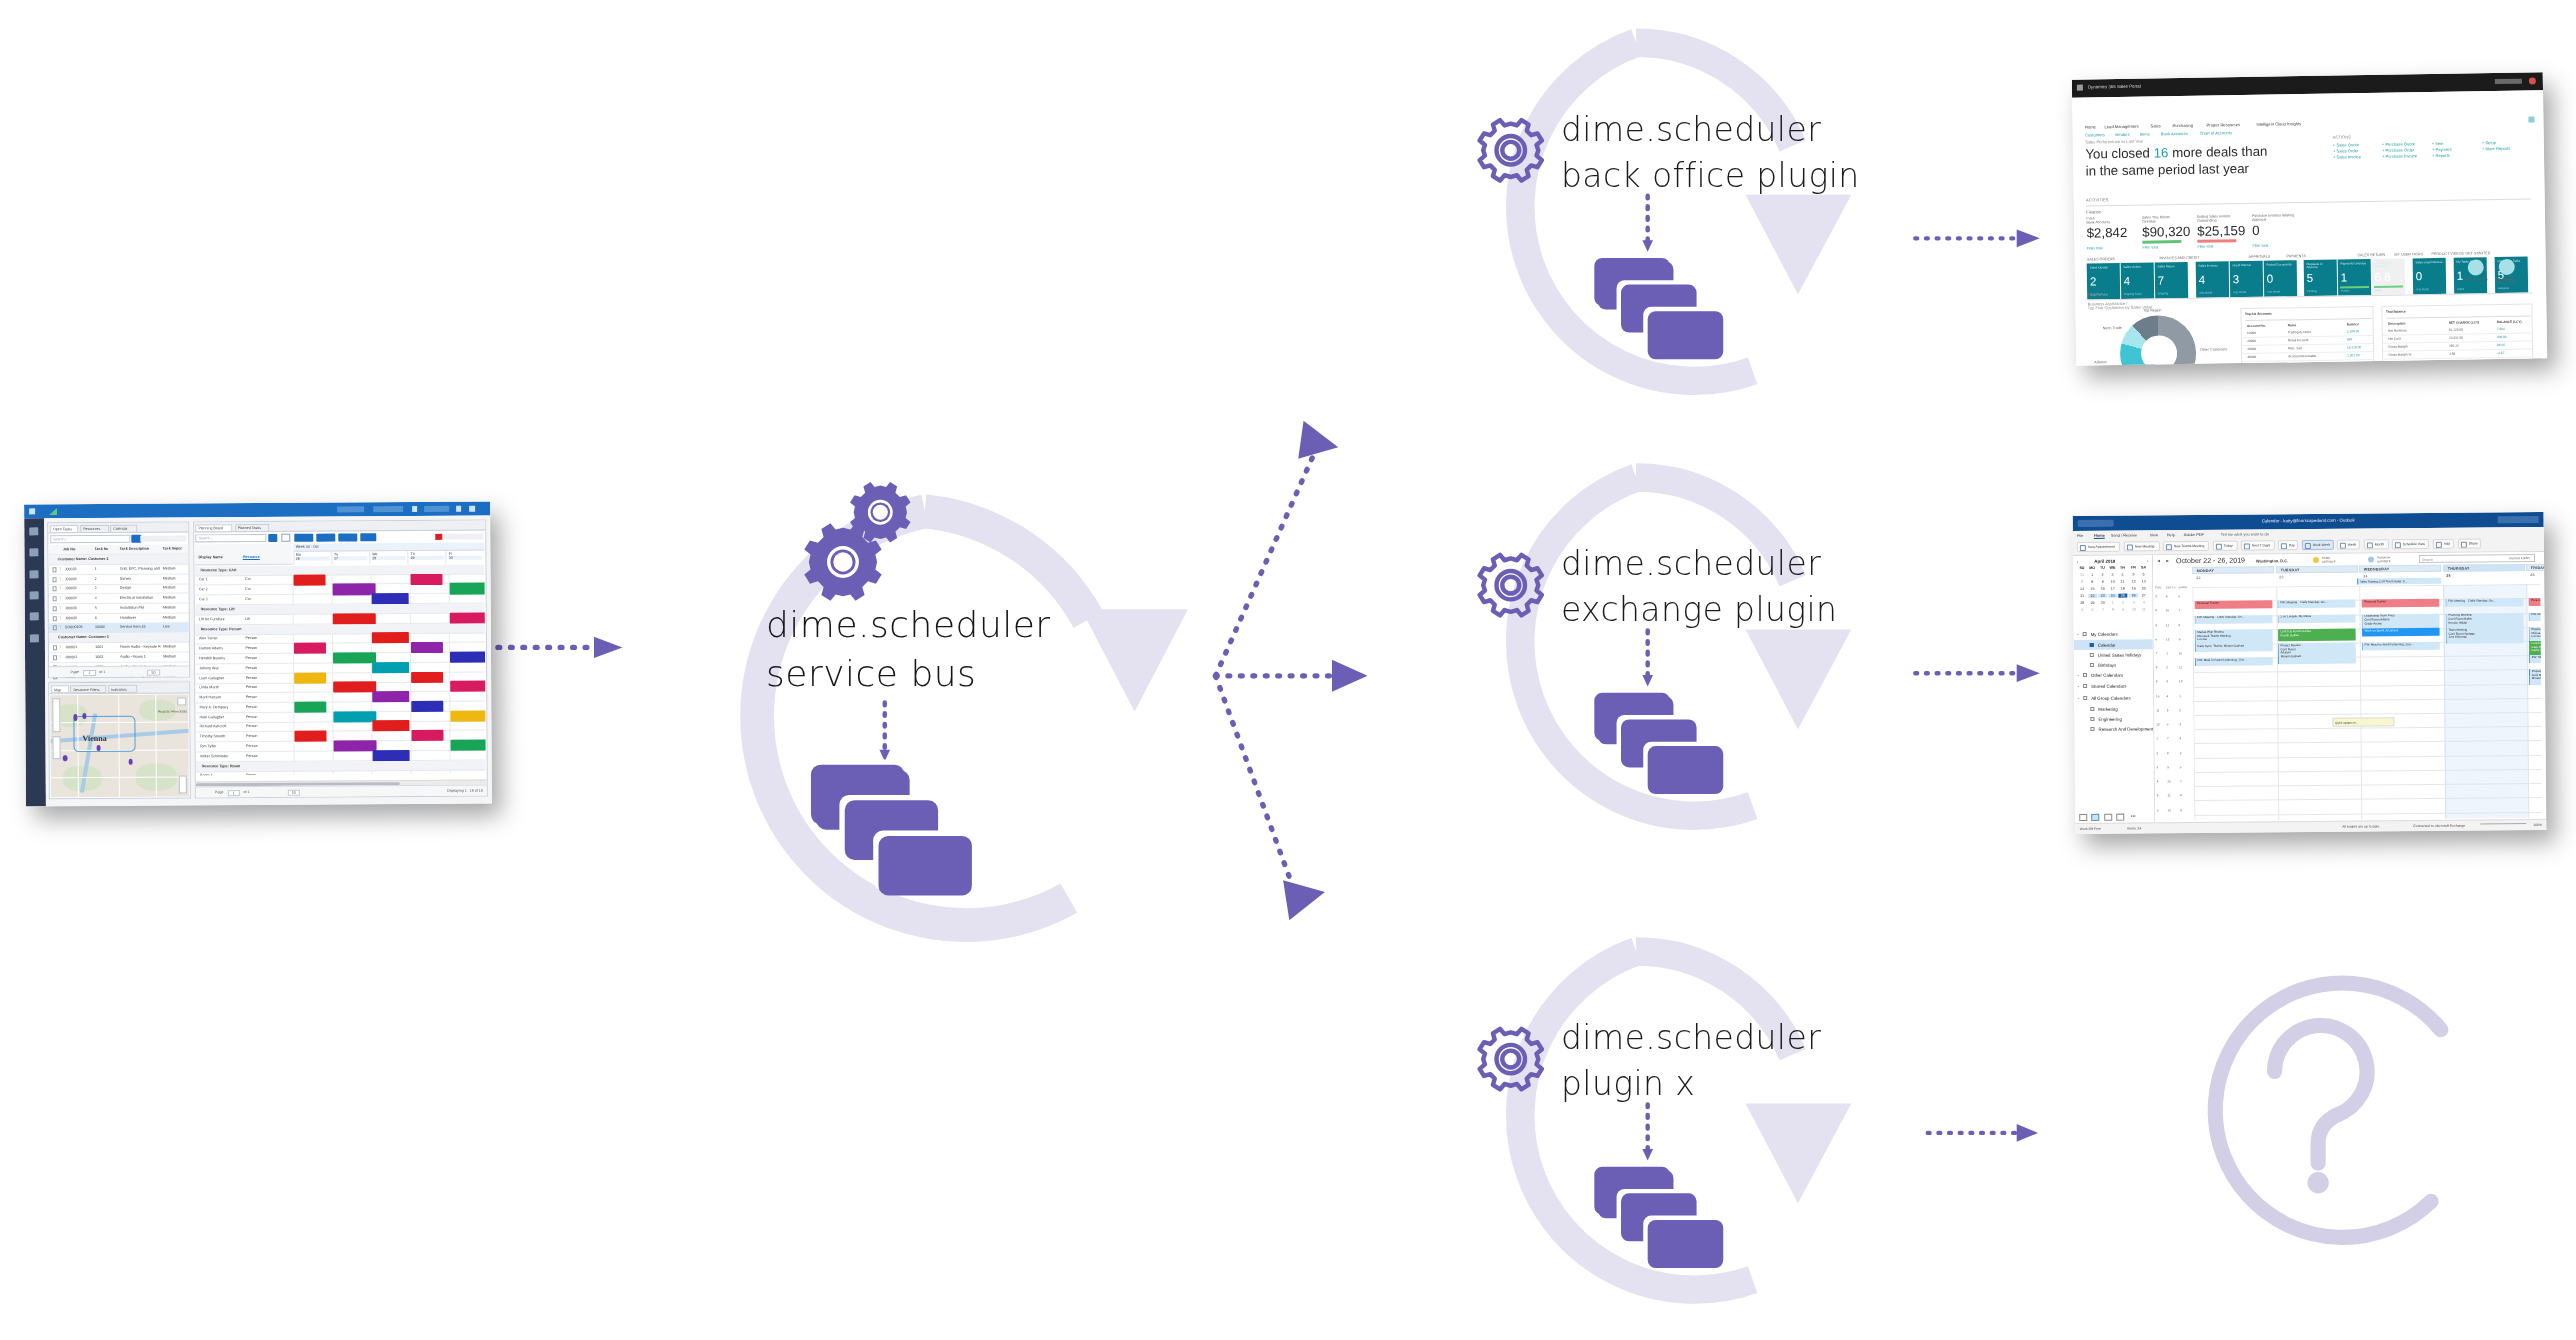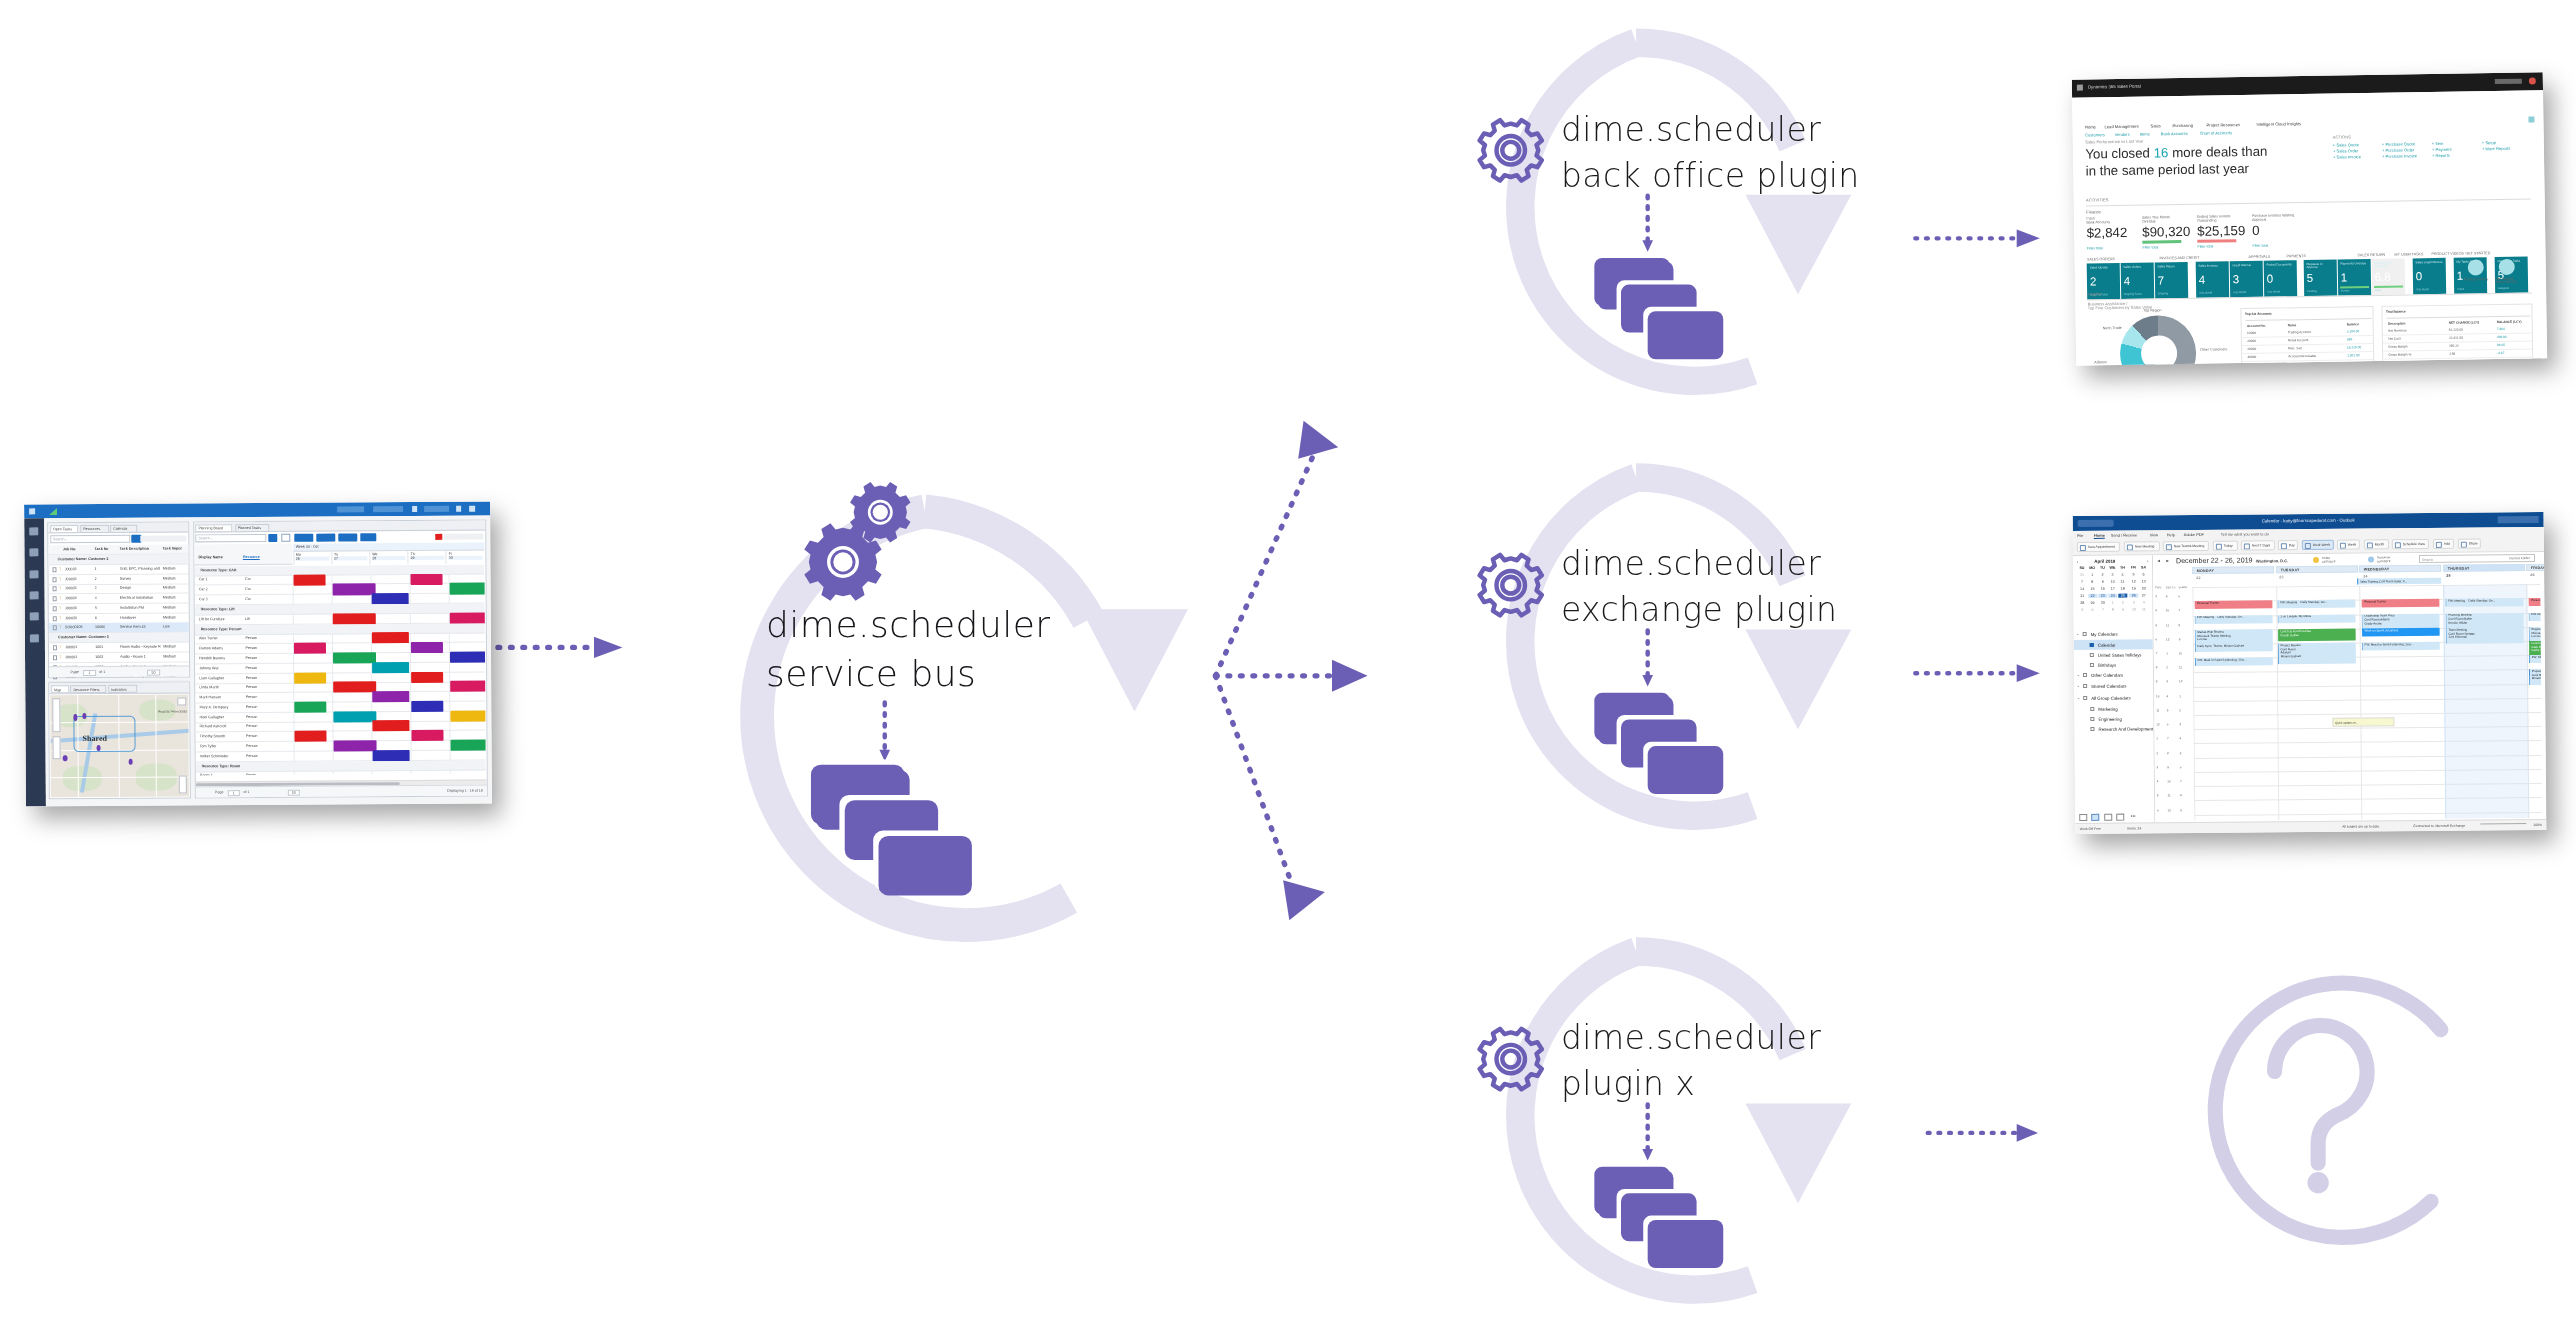--- a/index.html
+++ b/index.html
@@ -463,21 +463,21 @@
             <div class="maproad" style="left:0;top:82px;width:142px;height:0.9px;"></div>
             <div class="maproad" style="left:27px;top:0;width:0.9px;height:107px;"></div>
             <div class="maproad" style="left:68px;top:0;width:0.9px;height:107px;"></div>
             <div class="maproad" style="left:105px;top:0;width:0.9px;height:107px;"></div>
             <div style="position:absolute;left:23px;top:21.3px;width:62px;height:36px;border:1.8px solid #3f8fd4;border-radius:5.3px;opacity:.85;"></div>
             <div class="mappin" style="left:23px;top:19.6px;"></div>
             <div class="mappin" style="left:32px;top:18px;"></div>
             <div class="mappin" style="left:46px;top:50px;"></div>
             <div class="mappin" style="left:12.4px;top:60px;"></div>
             <div class="mappin" style="left:78px;top:64px;"></div>
-            <div class="mapname" style="left:32px;top:39px;">Shared</div>
+            <div class="mapname" style="left:32px;top:39px;">Vienna</div>
             <div style="position:absolute;left:1.8px;top:3.6px;width:8px;height:34px;background:#fff;border:0.9px solid #b8bcc4;"></div>
             <div style="position:absolute;left:1.8px;top:41px;width:8px;height:23px;background:#fff;border:0.9px solid #b8bcc4;"></div>
             <div style="position:absolute;right:2.7px;top:3.6px;width:9px;height:8px;background:#fff;border:0.9px solid #b8bcc4;"></div>
             <div style="position:absolute;right:1.8px;top:16px;font-size:3px;color:#333;text-align:right;line-height:3.6px;">Road 26.74 km 33:52</div>
             <div style="position:absolute;right:2.7px;bottom:3.6px;width:8px;height:18px;background:#fff;border:0.9px solid #b8bcc4;"></div>
           </div>
         </div>
 
         <div class="panel" style="left:149px; top:3.6px; width:293px; height:277px;">
           <div class="tabbar">
@@ -1142,21 +1142,21 @@
           <span style="position:absolute;left:12.4px;width:8px;height:7.1px;background:#cfe3f7;border:0.9px solid #5b8ec4;"></span>
           <span style="position:absolute;left:25px;width:8px;height:7.1px;border:0.9px solid #888;"></span>
           <span style="position:absolute;left:37px;width:8px;height:7.1px;border:0.9px solid #888;"></span>
           <span style="position:absolute;left:52px;font-size:4.4px;color:#555;">•••</span>
         </div>
       </div>
 
       <div style="position:absolute;left:80px;top:40px;right:0;bottom:10.7px;background:#fff;">
         <span style="position:absolute;left:3.6px;top:2.7px;font-size:4.4px;color:#555;">◄</span>
         <span style="position:absolute;left:12.4px;top:2.7px;font-size:4.4px;color:#555;">►</span>
-        <span style="position:absolute;left:23px;top:1.8px;font-size:7.1px;color:#2b2b2b;">December 22 - 26, 2019</span>
+        <span style="position:absolute;left:23px;top:1.8px;font-size:7.1px;color:#2b2b2b;">October 22 - 26, 2019</span>
         <span style="position:absolute;left:103px;top:3.6px;font-size:3.9px;color:#333;font-weight:bold;">Washington, D.C.</span>
         <div id="ol-weather">
             <div style="position:absolute;left:160px;top:1.8px;">
               <span style="position:absolute;left:0;top:0.9px;width:6.2px;height:6.2px;border-radius:50%;background:#f4c542;"></span>
               <span style="position:absolute;left:9px;top:0;font-size:3px;color:#444;">Today</span>
               <span style="position:absolute;left:9px;top:4.4px;font-size:3px;color:#444;">63°F/40°F</span>
             </div>
             <div style="position:absolute;left:215px;top:1.8px;">
               <span style="position:absolute;left:0;top:0.9px;width:6.2px;height:6.2px;border-radius:50%;background:#9ec9e8;"></span>
               <span style="position:absolute;left:9px;top:0;font-size:3px;color:#444;">Tomorrow</span>

